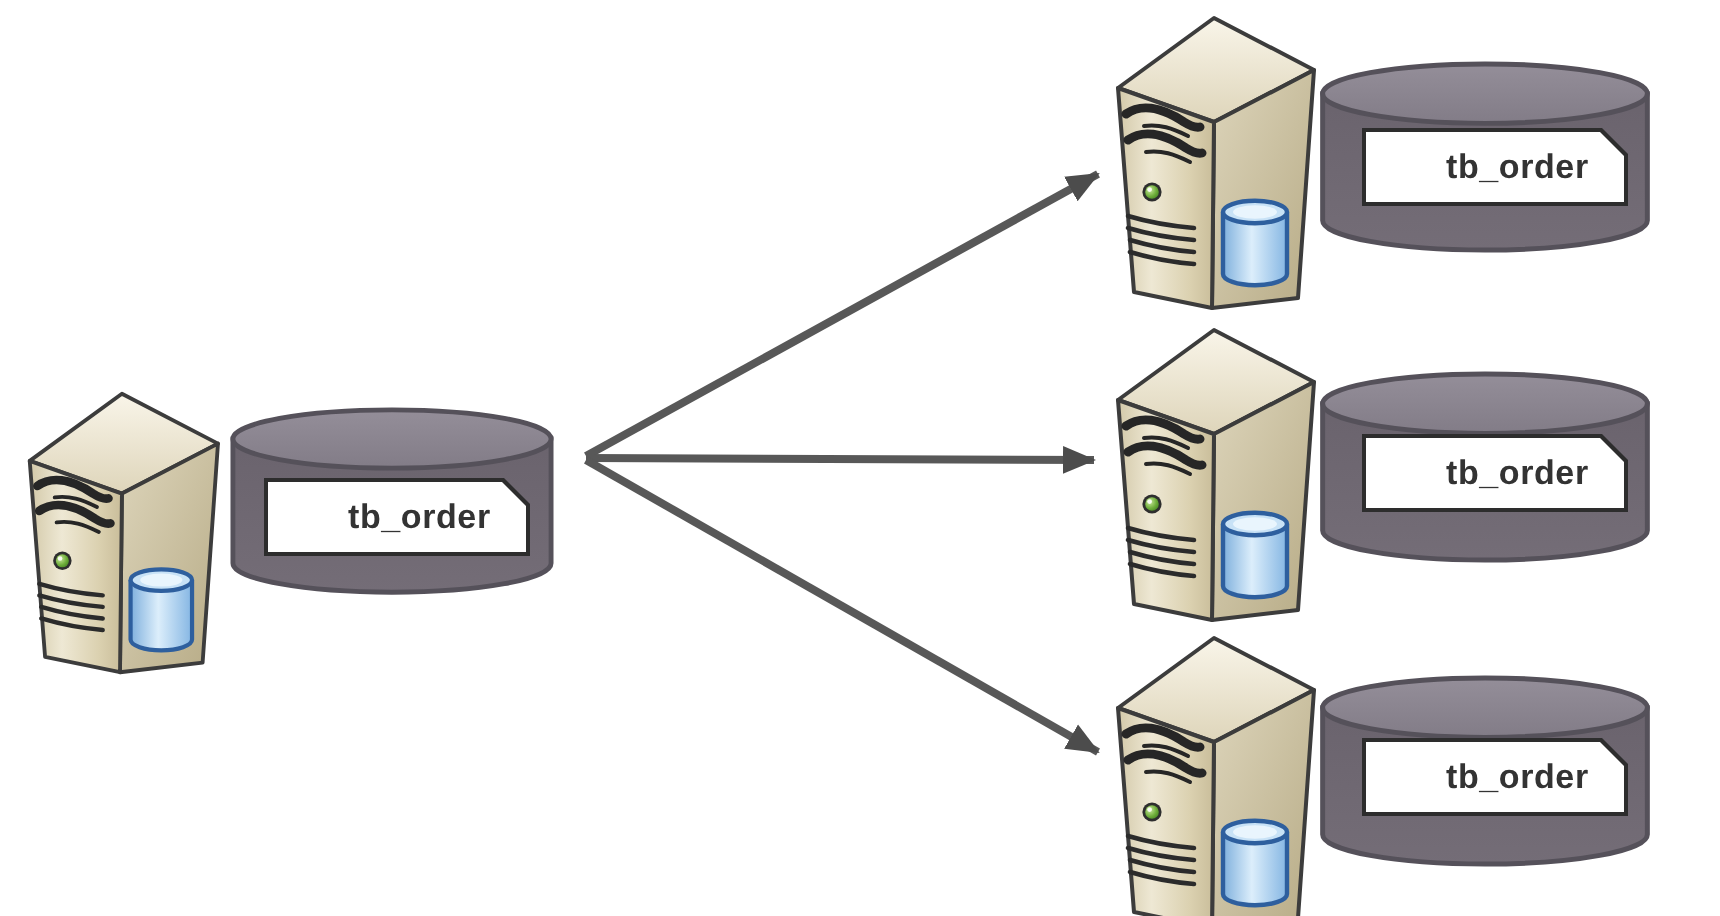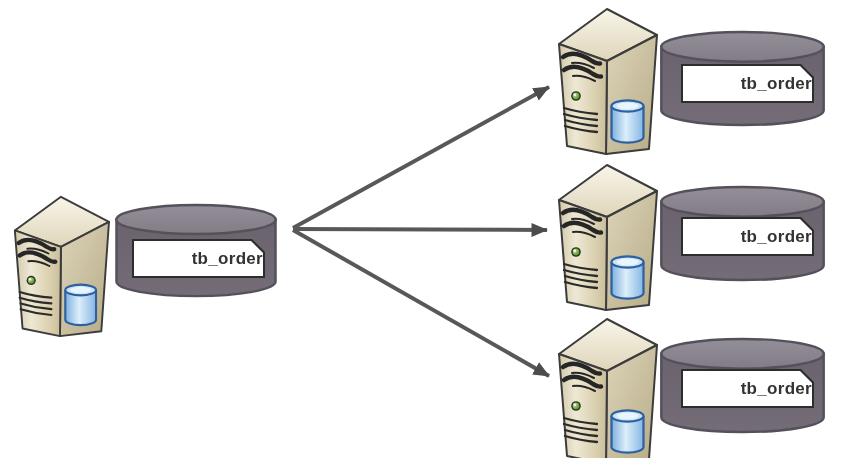--- a/index.html
+++ b/index.html
@@ -11,21 +11,21 @@
   .node svg{position:absolute;display:block;}
   .arrows{position:absolute;left:0;top:0;}
   .arrows line{stroke:#585858;stroke-width:4;}
   .tag{
     position:absolute;width:133px;height:39px;background:#2d2d2d;
     clip-path:polygon(0 0,calc(100% - 13px) 0,100% 13px,100% 100%,0 100%);
   }
   .tag-inner{
     position:absolute;left:2px;top:2px;right:2px;bottom:2px;background:#ffffff;
     clip-path:polygon(0 0,calc(100% - 12px) 0,100% 12px,100% 100%,0 100%);
-    display:flex;align-items:center;justify-content:flex-end;
+    display:flex;align-items:center;justify-content:flex-start;padding-left:40px;
   }
   .tag-inner span{
     font-size:17px;font-weight:bold;color:#333333;letter-spacing:.3px;
   }
 </style>
 </head>
 <body>
 
 <div class="canvas">
 

